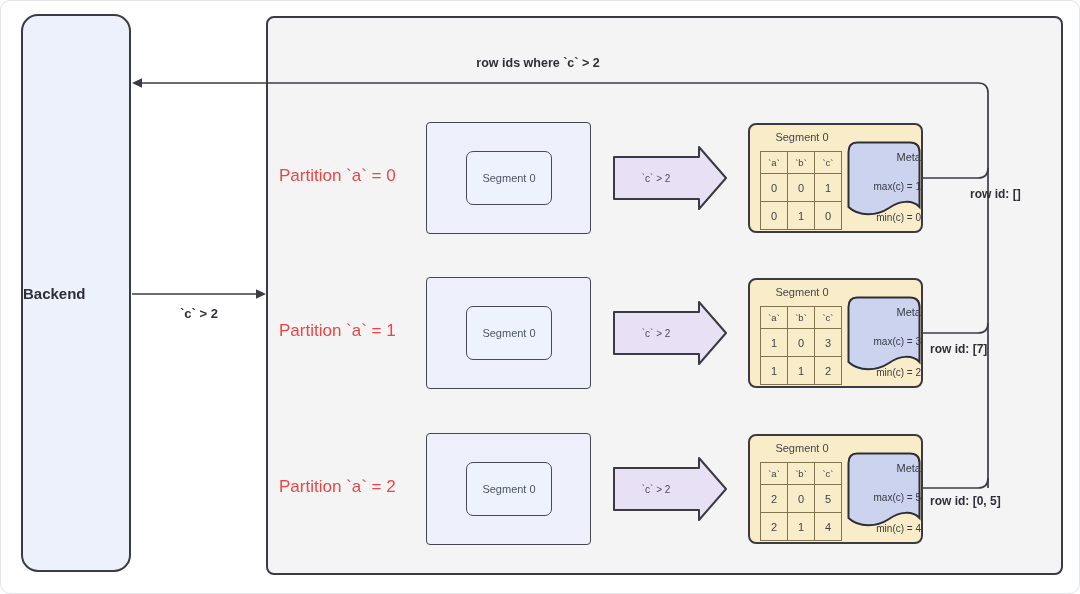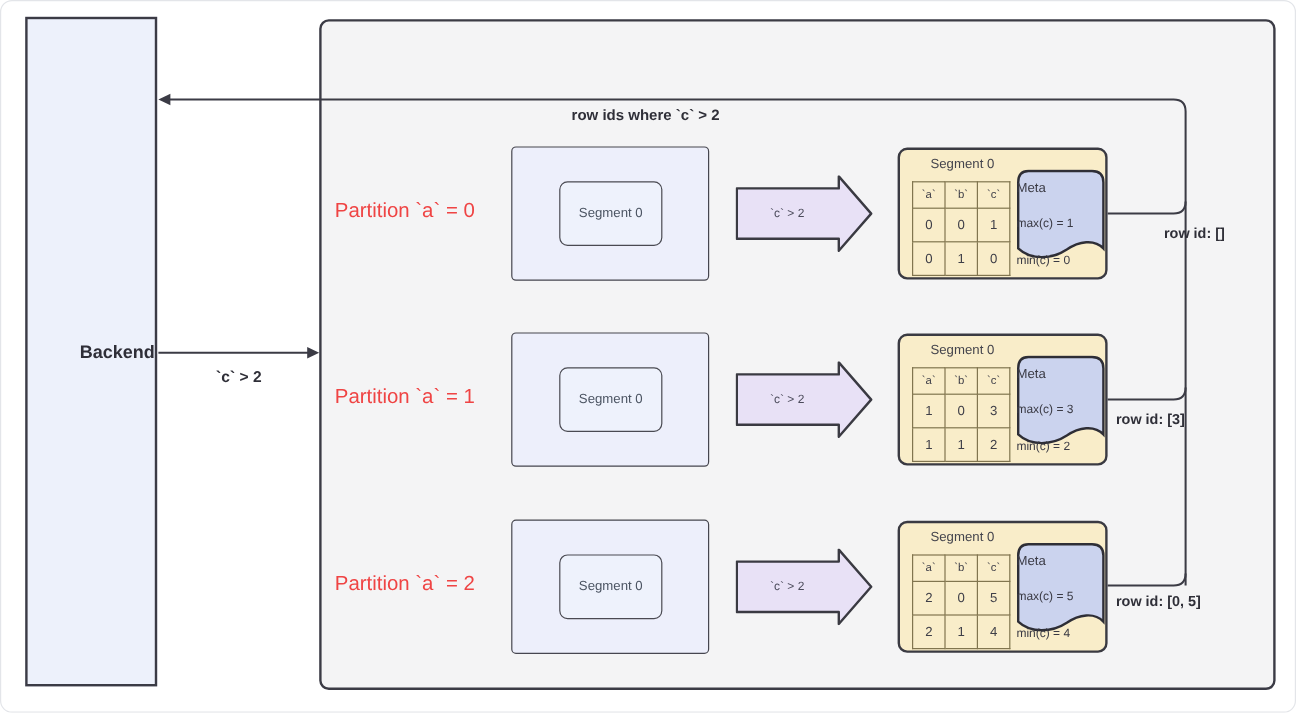--- a/index.html
+++ b/index.html
@@ -8,22 +8,22 @@
     --card-fill:#f9edc9; --table-border:#81754f; --meta-fill:#cbd3ee;
     --text-dark:#2f2f38; --text-soft:#50505a;
   }
   *{margin:0;padding:0;box-sizing:border-box;}
   html,body{background:#ffffff;}
   body{font-family:"Liberation Sans",sans-serif;color:var(--text-dark);}
   .page{position:relative;width:1080px;height:594px;background:#fff;
         border:1px solid #e3e5e9;border-radius:10px;overflow:hidden;}
 
   .backend-box{position:absolute;left:20px;top:13px;width:110px;height:558px;
-    background:var(--backend-fill);border:2px solid var(--line);border-radius:0;
-    display:flex;align-items:center;justify-content:flex-end;
+    background:var(--backend-fill);border:2px solid var(--line);border-radius:17px;
+    display:flex;align-items:center;justify-content:flex-start;
     font-weight:bold;font-size:15px;color:var(--text-dark);}
 
   .container-box{position:absolute;left:265px;top:15px;width:797px;height:559px;
     background:var(--container-fill);border:2px solid var(--line);border-radius:8px;}
 
   svg.overlay{position:absolute;left:0;top:0;width:1080px;height:594px;pointer-events:none;}
   .wire{fill:none;stroke:var(--line);stroke-width:1.7px;}
   .arrowhead{fill:var(--line);stroke:none;}
 
   .lbl{position:absolute;font-weight:bold;color:var(--text-dark);white-space:nowrap;}
@@ -50,21 +50,21 @@
     font-size:11px;color:#45454d;}
   .seg-table{position:absolute;left:10px;top:26px;border-collapse:collapse;}
   .seg-table th,.seg-table td{border:1px solid var(--table-border);width:27px;text-align:center;
     font-weight:normal;color:#3f3f48;}
   .seg-table th{height:22px;font-size:9.5px;}
   .seg-table td{height:28px;font-size:11px;}
 
   .meta-note{position:absolute;left:97px;top:16px;width:74px;height:84px;}
   .meta-note svg{position:absolute;left:0;top:0;}
   .meta-note .note-shape{fill:var(--meta-fill);stroke:#2e2e36;stroke-width:2px;}
-  .meta-content{position:absolute;left:0;top:10px;width:74px;text-align:left;color:#3a3a44;}
+  .meta-content{position:absolute;left:0;top:10px;width:74px;text-align:right;color:#3a3a44;}
   .meta-content .meta-title{font-size:11px;margin-bottom:3px;}
   .meta-content .meta-line{font-size:10px;line-height:15px;margin-top:16px;}
 </style>
 </head>
 <body>
 
 <div class="page">
 
   <div class="container-box"></div>
 
@@ -75,21 +75,21 @@
   <svg class="overlay" viewBox="0 0 1080 594">
     <path class="wire" d="M 131 293 L 257 293"></path>
     <polygon class="arrowhead" points="265,293 255,288.2 255,297.8"></polygon>
     <path class="wire" d="M 987 487 L 987 92 Q 987 82 977 82 L 140 82"></path>
     <polygon class="arrowhead" points="131,82 141,77.2 141,86.8"></polygon>
     <path class="wire" d="M 922 177 L 977 177 Q 987 177 987 167"></path>
     <path class="wire" d="M 922 332 L 977 332 Q 987 332 987 322"></path>
     <path class="wire" d="M 922 487 L 977 487 Q 987 487 987 477"></path>
   </svg>
 
-  <div class="lbl response-label" style="left:537px;top:55px;margin-top:33px;">row ids where `c` &gt; 2</div>
+  <div class="lbl response-label" style="left:537px;top:55px;">row ids where `c` &gt; 2</div>
   <div class="lbl request-label" style="left:198px;top:305px;">`c` &gt; 2</div>
 
   <div class="partition-label" style="top:165px;">Partition `a` = 0</div>
   <div class="partition-box" style="top:121px;"></div>
   <div class="segment-inner" style="top:150px;">
     <span>Segment 0</span>
   </div>
   <div class="filter-arrow" style="top:145px;">
     <svg width="115" height="64" viewBox="0 0 115 64">
       <path class="arrow-shape" d="M 1 11 H 86 V 1 L 113 32 L 86 63 V 53 H 1 Z"></path>
@@ -166,21 +166,21 @@
       <svg width="74" height="84" viewBox="0 0 74 84">
         <path class="note-shape" d="M 10 1.5 H 63 Q 72.5 1.5 72.5 11 V 66 C 65 58 52 60 42 67 C 30 75 12 76 1.5 66 V 11 Q 1.5 1.5 10 1.5 Z"></path>
       </svg>
       <div class="meta-content">
         <div class="meta-title">Meta</div>
         <div class="meta-line">max(c) = 3</div>
         <div class="meta-line">min(c) = 2</div>
       </div>
     </div>
   </div>
-  <div class="lbl rowid-label" style="left:929px;top:341px;">row id: [3]</div>
+  <div class="lbl rowid-label" style="left:929px;top:341px;">row id: [7]</div>
 
   <div class="partition-label" style="top:476px;">Partition `a` = 2</div>
   <div class="partition-box" style="top:432px;"></div>
   <div class="segment-inner" style="top:461px;">
     <span>Segment 0</span>
   </div>
   <div class="filter-arrow" style="top:456px;">
     <svg width="115" height="64" viewBox="0 0 115 64">
       <path class="arrow-shape" d="M 1 11 H 86 V 1 L 113 32 L 86 63 V 53 H 1 Z"></path>
     </svg>

